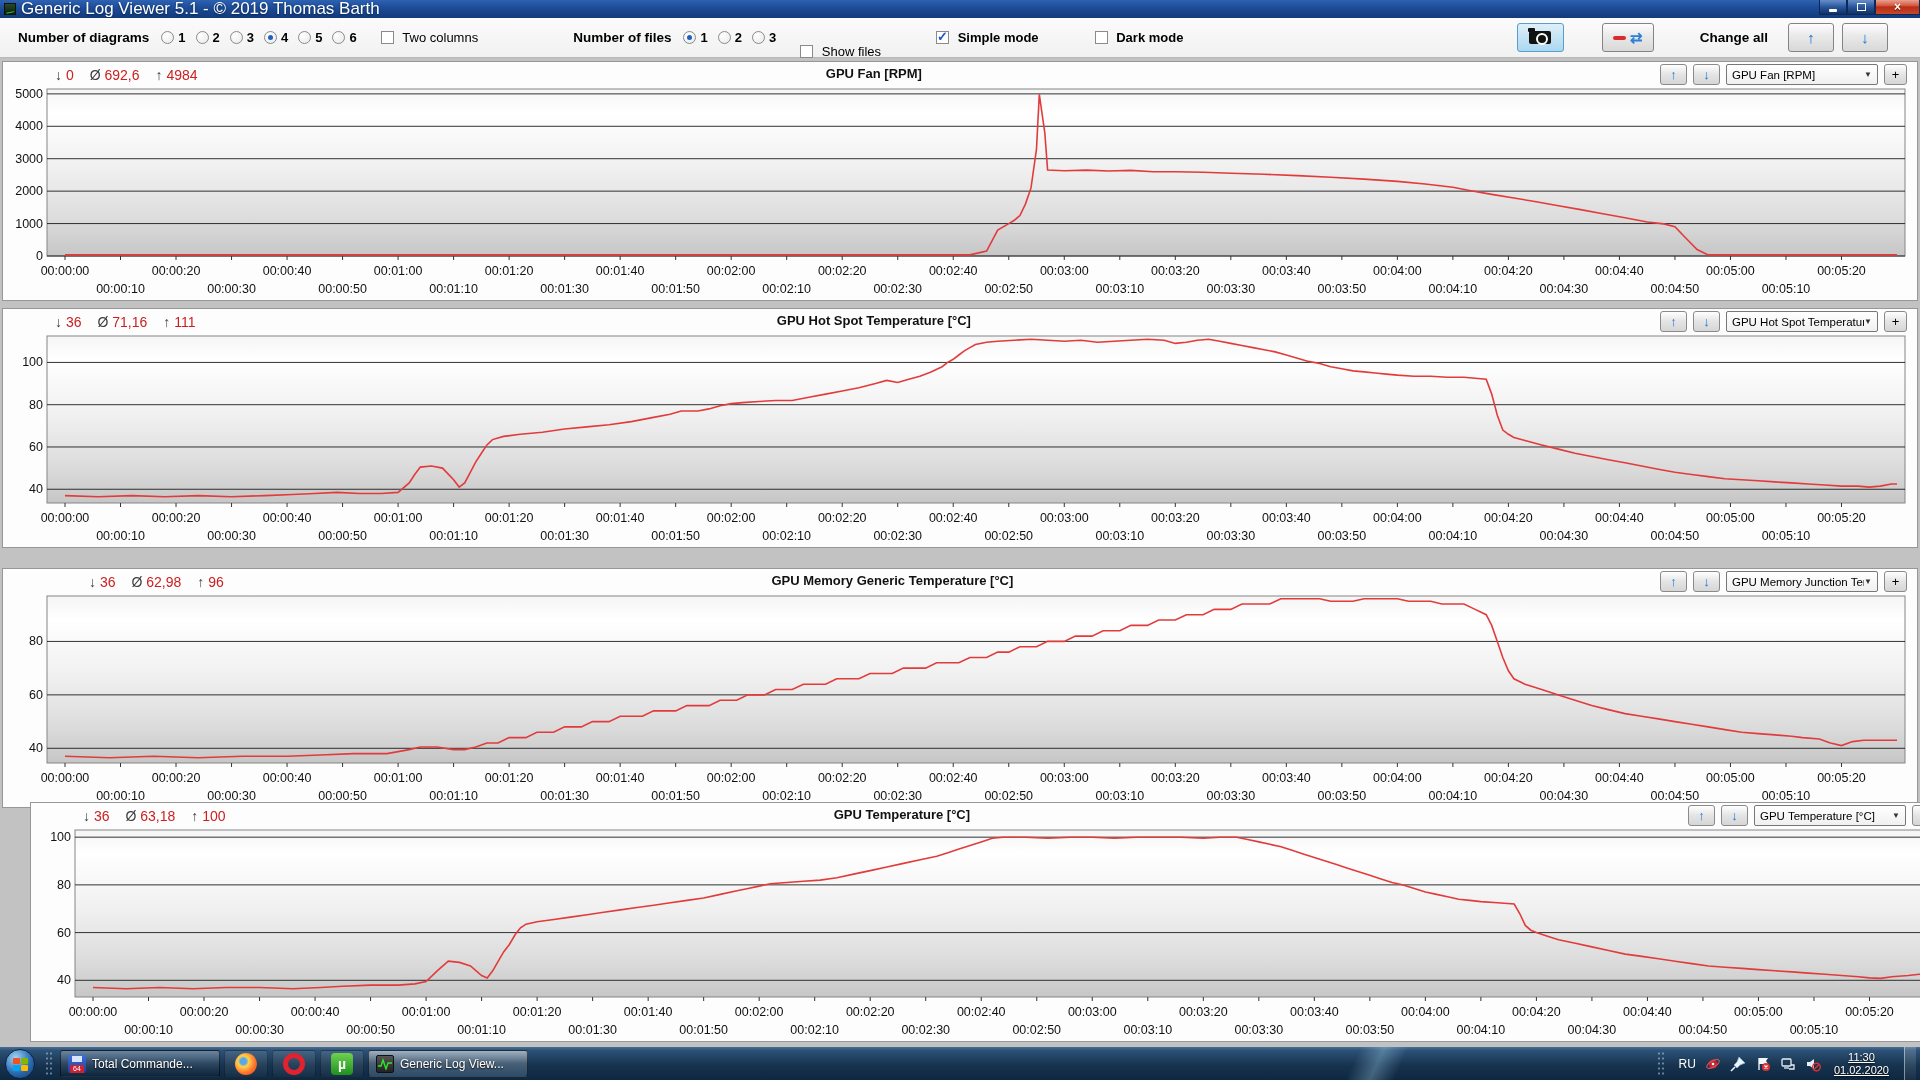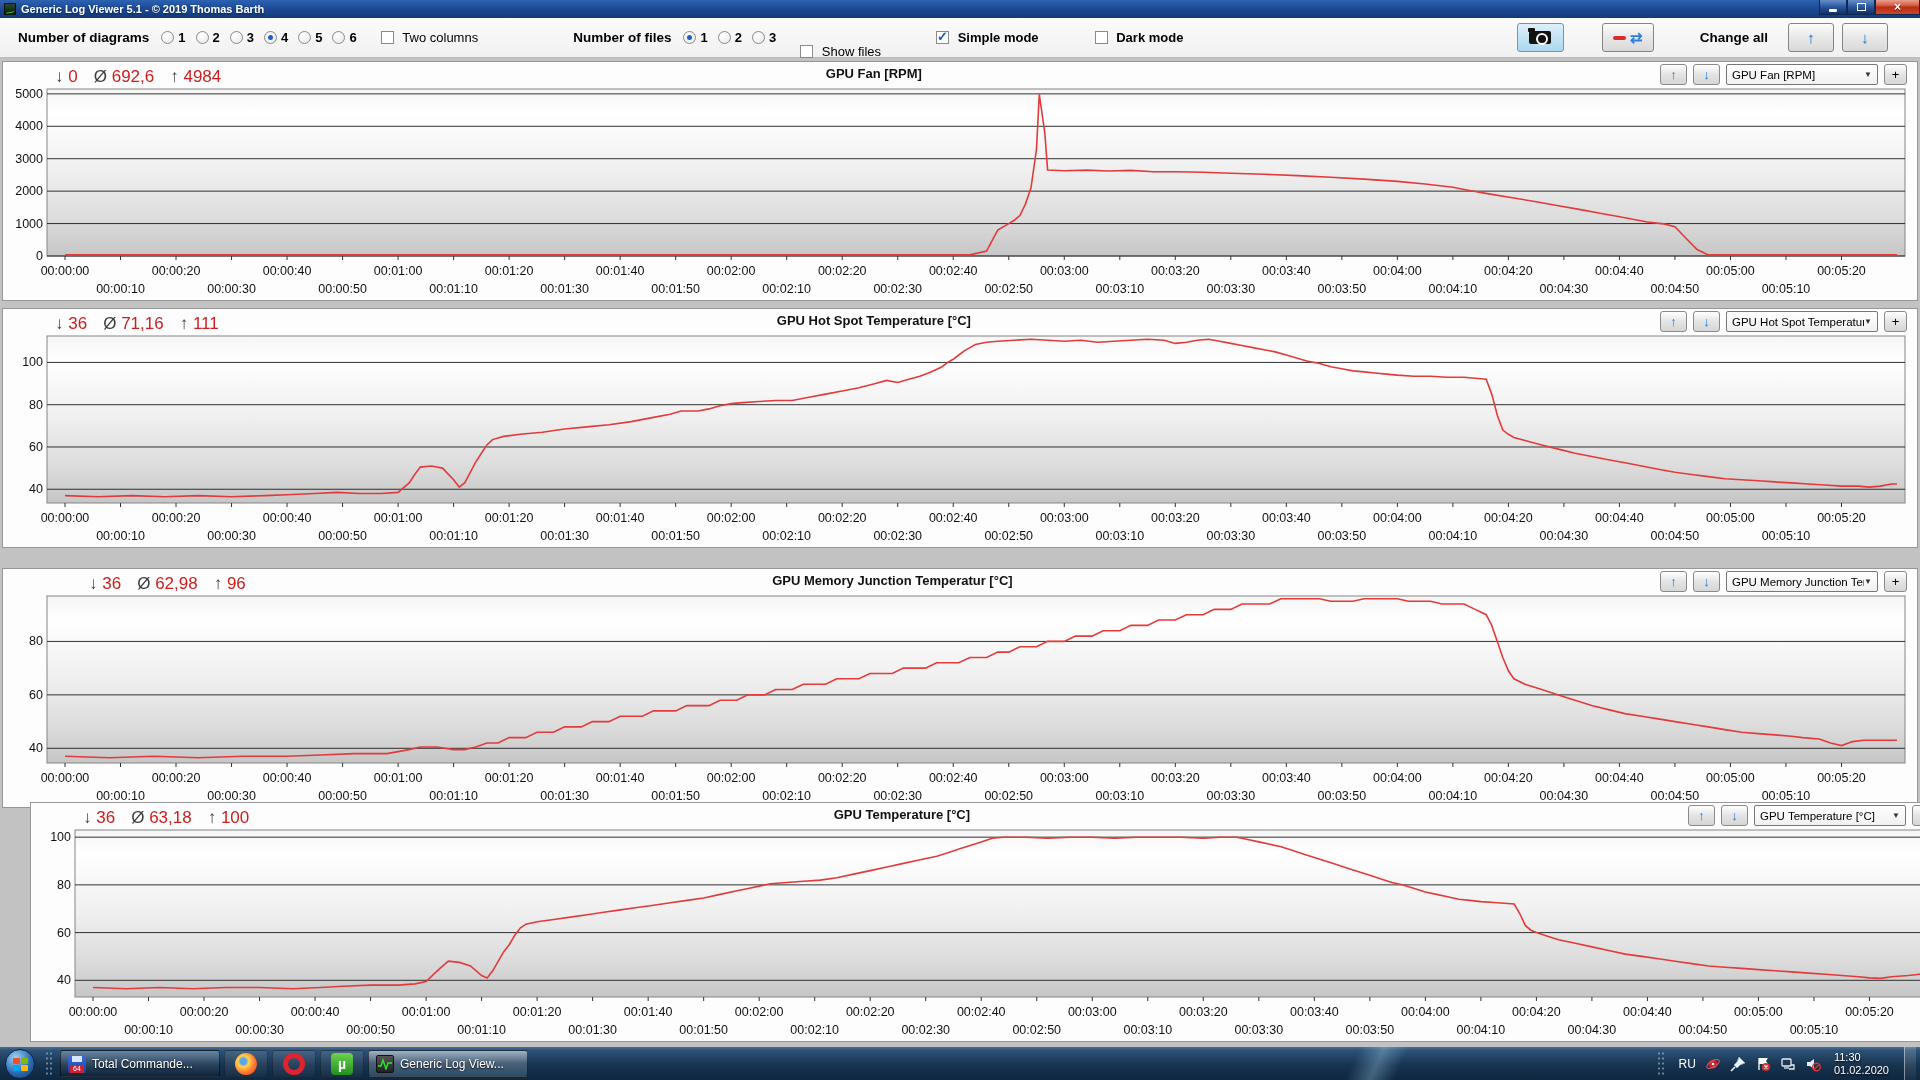--- a/index.html
+++ b/index.html
@@ -8,21 +8,21 @@
 
   
   .titlebar { position:absolute; left:0; top:0; width:1920px; height:18px;
     background:linear-gradient(#2d62b2 0%, #1d4b96 45%, #133a7b 100%);
     display:flex; align-items:center; padding-left:4px; }
   .titlebar .app-ico { width:12px; height:12px; margin-right:5px;
     background:linear-gradient(#274b2a,#0c1c0e); border:1px solid #0a140b;
     position:relative; }
   .titlebar .app-ico::after { content:""; position:absolute; left:1px; top:5px;
     width:8px; height:3px; border-bottom:1px solid #35d435; transform:rotate(-12deg);}
-  .titlebar .title-text { color:#fff; font-size:11px; text-shadow:0 1px 2px #05244e;font-weight:bold; }
+  .titlebar .title-text { color:#fff; font-size:17px; text-shadow:0 1px 2px #05244e; }
   .win-btns { position:absolute; right:0; top:0; height:15px; display:flex; }
   .win-btn { width:28px; height:15px; display:flex; align-items:center; justify-content:center;
     background:linear-gradient(rgba(255,255,255,.28), rgba(255,255,255,.06) 45%, rgba(0,0,0,.25));
     border:1px solid #0c2a55; border-top:none; color:#fff; font-size:10px; }
   .win-btn.close { width:45px; background:linear-gradient(#e9a091 0%, #d35940 40%, #b92d14 50%, #c8472a 100%); }
   .min-glyph { width:8px; height:3px; background:#fff; margin-top:6px; border-radius:1px;}
   .max-glyph { width:9px; height:8px; border:1px solid #fff; background:transparent;}
   .close-glyph { font-size:12px; font-weight:bold; line-height:1; text-shadow:0 1px 1px #5c1005;}
 
   
@@ -57,21 +57,21 @@
   .blue-arrow { color:#2f7fd6; font-size:15px; font-weight:bold; line-height:1;
     text-shadow:0 0 1px #9cc3ea; }
   .tb-updown { width:46px; }
 
   
   .charts { position:absolute; left:0; top:58px; width:1920px; height:989px;
     background:#c2c2c2; }
   .panel { position:absolute; left:2px; width:1916px; height:240px;
     background:#fdfdfd; border:1px solid #979797; }
   .panel-header { position:relative; height:25px; }
-  .stats { position:absolute; left:52px; top:5px; font-size:17px; white-space:nowrap; }
+  .stats { position:absolute; left:52px; top:5px; font-size:14px; white-space:nowrap; }
   .stats .sym { color:#3c3c3c; }
   .stats .num { color:#cc2020; margin-right:16px; }
   .chart-title { position:absolute; left:45.5%; transform:translateX(-50%); top:4px;
     font-weight:bold; font-size:13px; color:#111; }
   .hdr-controls { position:absolute; right:10px; top:2px; display:flex; gap:6px; align-items:center;}
   .sm-btn { width:27px; height:21px; border:1px solid #8a8a8a; border-radius:3px;
     background:linear-gradient(#fff,#e4e4e4 50%,#d6d6d6); display:flex;
     align-items:center; justify-content:center; }
   .sm-btn .blue-arrow { font-size:13px; }
   .dropdown { width:152px; height:21px; border:1px solid #777; border-radius:2px;
@@ -114,22 +114,22 @@
     background:radial-gradient(circle at 38% 38%, #59a7e8 0 16%, #ffd24a 28%, #ff7a2f 58%, #e5350f 100%); }
   .opera { width:22px; height:22px; border-radius:50%; border:5px solid #e0242f; background:transparent; }
   .utorrent { width:22px; height:22px; border-radius:4px;
     background:linear-gradient(#6fd24f,#1f8f1f); color:#fff; font-size:14px; font-weight:bold;
     display:flex; align-items:center; justify-content:center; }
   .glv-ico { width:18px; height:18px; background:linear-gradient(#555,#222); border:1px solid #111;
     border-radius:2px; display:flex; align-items:center; justify-content:center; }
   .tray { margin-left:auto; display:flex; align-items:center; gap:9px; padding-right:4px; }
   .tray-lang { color:#fff; font-size:12px; }
   .tray-ico { width:16px; height:16px; display:flex; align-items:center; justify-content:center; }
-  .clock { color:#fff; font-size:11px; line-height:13px; margin:0 6px 0 4px;
-    text-shadow:0 1px 2px #000; }
+  .clock { color:#fff; font-size:11px; text-align:center; line-height:13px; margin:0 6px 0 4px;
+    text-shadow:0 1px 2px #000;text-decoration:underline; }
   .show-desktop { width:12px; height:33px; border-left:1px solid rgba(255,255,255,.45);
     background:linear-gradient(rgba(255,255,255,.18), rgba(255,255,255,.04)); }
   .spacer { flex:1; }
 </style>
 </head>
 <body>
 
 <div class="titlebar">
   <span class="app-ico"></span>
   <span class="title-text">Generic Log Viewer 5.1 - © 2019 Thomas Barth</span>
@@ -397,21 +397,21 @@
         <text x="1449.878787878788" y="206" text-anchor="middle" font-size="12.5" fill="#111">00:04:10</text>
         <text x="1560.909090909091" y="206" text-anchor="middle" font-size="12.5" fill="#111">00:04:30</text>
         <text x="1671.939393939394" y="206" text-anchor="middle" font-size="12.5" fill="#111">00:04:50</text>
         <text x="1782.969696969697" y="206" text-anchor="middle" font-size="12.5" fill="#111">00:05:10</text>
         <polyline points="62.0,161.6 95.3,162.7 128.6,161.6 161.9,162.7 195.2,161.6 228.5,162.7 261.9,161.6 289.6,160.5 311.8,159.5 334.0,158.4 356.2,159.5 378.4,159.5 395.1,158.4 406.2,148.9 411.7,140.5 417.3,133.1 428.4,132.0 439.5,134.1 450.6,145.7 456.2,153.1 461.7,148.9 467.3,138.3 472.8,127.8 478.4,119.3 483.9,110.9 489.5,105.6 500.6,102.4 517.2,100.3 539.4,98.2 561.6,95.0 583.8,92.9 606.0,90.8 628.3,87.6 650.5,83.4 667.1,80.2 678.2,77.0 694.9,77.0 706.0,74.9 717.1,71.8 728.2,69.6 739.3,68.6 755.9,67.5 772.6,66.5 789.2,66.5 805.9,63.3 822.6,60.1 839.2,57.0 855.9,53.8 872.5,49.6 883.6,46.4 894.7,48.5 905.8,45.3 916.9,42.2 928.0,37.9 939.1,32.7 944.7,28.4 950.2,25.3 955.8,21.0 961.3,16.8 966.9,13.6 972.4,10.5 983.6,8.3 994.7,7.3 1011.3,6.2 1028.0,5.2 1044.6,6.2 1061.3,7.3 1077.9,6.2 1094.6,8.3 1111.2,7.3 1127.9,6.2 1144.5,5.2 1161.2,6.2 1172.3,9.4 1183.4,8.3 1194.5,6.2 1205.6,5.2 1216.7,7.3 1227.8,9.4 1238.9,11.5 1250.0,13.6 1261.1,15.7 1272.2,17.9 1283.3,21.0 1294.4,24.2 1305.5,27.4 1316.6,29.5 1327.7,32.7 1338.8,34.8 1350.0,36.9 1361.1,37.9 1372.2,39.0 1383.3,40.1 1394.4,41.1 1411.0,42.2 1427.7,42.2 1444.3,43.2 1461.0,43.2 1472.1,44.3 1483.2,45.3 1488.7,60.1 1494.3,81.3 1499.8,96.1 1505.4,100.3 1510.9,103.5 1522.0,106.6 1538.7,110.9 1555.4,115.1 1572.0,119.3 1588.7,122.5 1605.3,125.7 1622.0,128.8 1638.6,132.0 1655.3,135.2 1671.9,138.3 1688.6,140.5 1705.2,142.6 1721.9,144.7 1738.6,145.7 1755.2,146.8 1771.9,147.9 1788.5,148.9 1805.2,150.0 1821.8,151.0 1838.5,152.1 1855.1,152.1 1866.2,153.1 1877.3,152.1 1888.4,150.0 1894.0,150.0" fill="none" stroke="#e23b3b" stroke-width="1.6"></polyline>
       </svg>
     </div>
     <div class="panel" style="top: 510px; padding-left: 34px;">
       <div class="panel-header">
         <span class="stats"><span class="sym">↓</span> <span class="num">36</span><span class="sym">Ø</span> <span class="num">62,98</span><span class="sym">↑</span> <span class="num">96</span></span>
-        <span class="chart-title">GPU Memory Junction Temperatur [°C]</span>
+        <span class="chart-title">GPU Memory Generic Temperature [°C]</span>
         <span class="hdr-controls">
           <span class="sm-btn">
             <span class="blue-arrow">↑</span>
           </span>
           <span class="sm-btn">
             <span class="blue-arrow">↓</span>
           </span>
           <span class="dropdown">
             <span class="dd-text">GPU Memory Junction Ter</span>
             <span class="dd-arr">▼</span>

